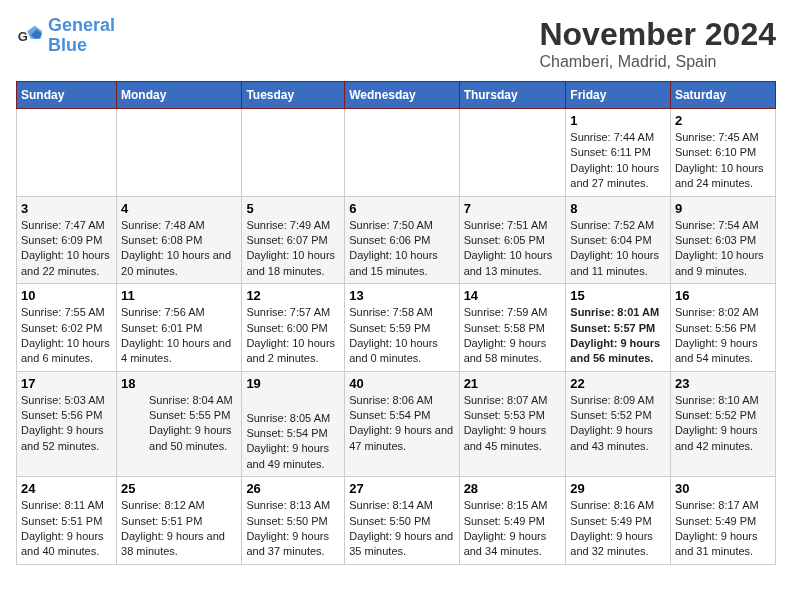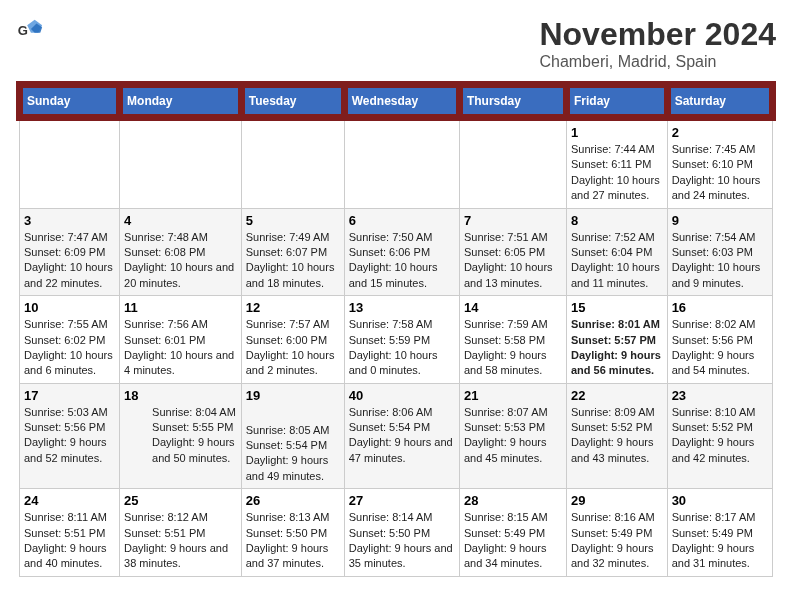--- a/index.html
+++ b/index.html
@@ -50,21 +50,21 @@
       border-collapse: collapse;
       font-size: 11px;
     }
     thead tr th {
       background-color: #3a6dbf;
       color: #fff;
       padding: 6px 4px;
       text-align: left;
       font-size: 12px;
       font-weight: bold;
-      border: 7px solid #7f1d1d;
+      border: 1px solid #7f1d1d;
     }
     tbody tr td {
       border: 1px solid #ccc;
       vertical-align: top;
       padding: 4px;
       height: 80px;
       background: #fff;
     }
     tbody tr:nth-child(even) td {
       background: #f5f5f5;
@@ -87,20 +87,25 @@
 </head>
 <body>
 
 <div class="header-area">
   <div class="logo">
     <svg class="logo-icon" viewBox="0 0 30 30">
       <text x="2" y="20" font-size="14" font-weight="bold" fill="#333">G</text>
       <polygon points="20,4 28,10 24,18 16,18 12,10" fill="#4a90d9" opacity="0.8"></polygon>
       <polygon points="22,8 28,12 26,18 20,18 16,14" fill="#2a70bf" opacity="0.9"></polygon>
     </svg>
+    <div>
+      <div class="logo-text">
+        <span>General</span><br><span style="color:#4a90d9">Blue</span>
+      </div>
+    </div>
   </div>
   <div class="title-area">
     <div class="month-title">November 2024</div>
     <div class="location">Chamberi, Madrid, Spain</div>
   </div>
 </div>
 
 <table>
   <thead>
     <tr id="header-row">

